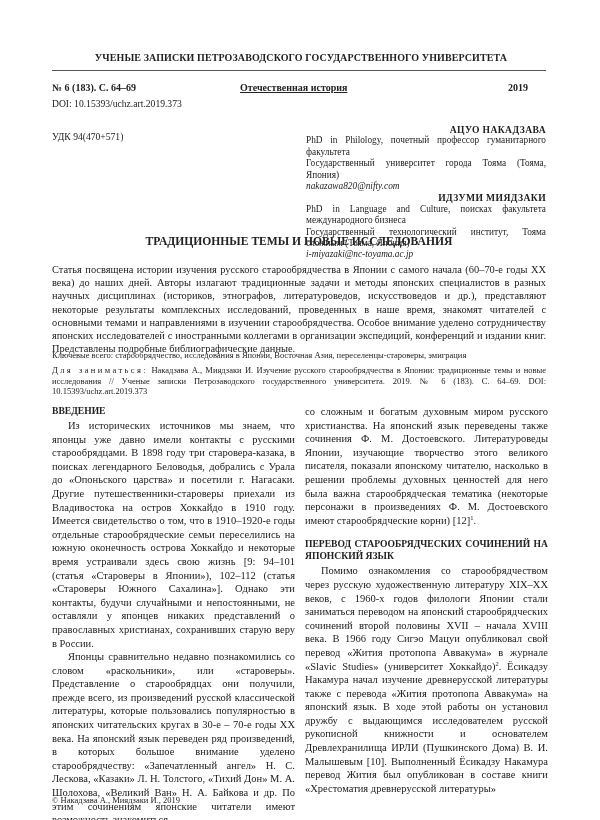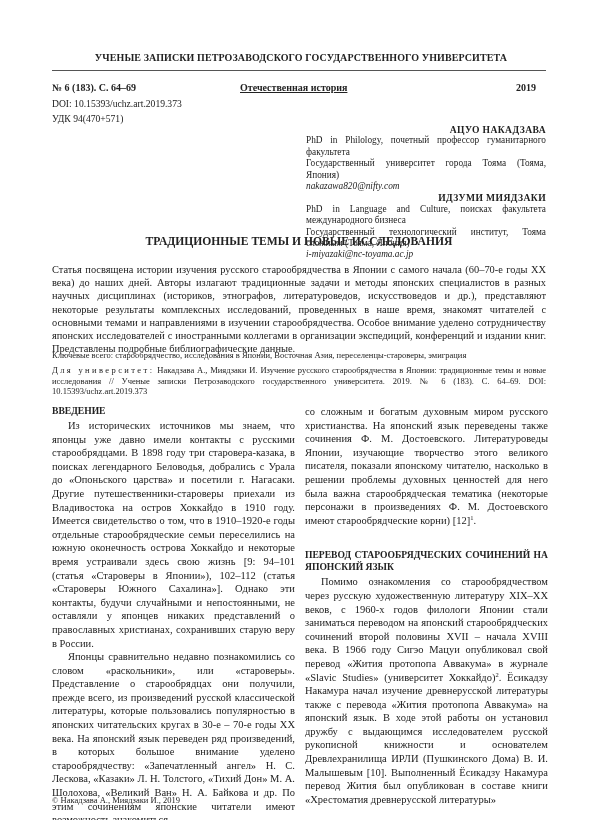--- a/index.html
+++ b/index.html
@@ -8,43 +8,43 @@
       font-family: "Liberation Serif", "DejaVu Serif", serif; color: #222;
     }
     .abs { position: absolute; }
     .journal-title {
       top: 52px; left: 52px; width: 498px; text-align: center;
       font-size: 10px; font-weight: bold; letter-spacing: 0.1px;
     }
     .header-rule { top: 70px; left: 52px; width: 494px; height: 0; border-top: 1px solid #555; }
     .issue { top: 82px; left: 52px; font-size: 10px; font-weight: bold; }
     .section { top: 82px; left: 240px; font-size: 10px; font-weight: bold; text-decoration: underline; }
-    .year { top: 82px; right: 64px; font-size: 10px; font-weight: bold; }
+    .year { top: 82px; right: 72px; font-size: 10px; font-weight: bold; }
     .doi { top: 98px; left: 52px; font-size: 9.6px; }
-    .udk { top: 113px; left: 52px; font-size: 9.6px; }
+    .udk { top: 131px; left: 52px; font-size: 9.6px; }
     .authors { top: 124px; left: 306px; width: 240px; font-size: 9.3px; line-height: 11.4px; }
     .author-name { text-align: right; font-weight: bold; font-size: 9.6px; letter-spacing: 0.4px; }
     .author-line { text-align: justify; }
     .email { font-style: italic; }
     .article-title {
       top: 235px; left: 52px; width: 494px; text-align: center;
       font-weight: bold; font-size: 11.6px; line-height: 13.5px;
     }
     .abstract {
       top: 263px; left: 52px; width: 494px; font-size: 10.4px; line-height: 13.2px;
       text-align: justify;
     }
     .keywords { top: 350px; left: 52px; width: 494px; font-size: 8.5px; line-height: 10.5px; }
     .citation { top: 365px; left: 52px; width: 494px; font-size: 8.5px; line-height: 10.5px; text-align: justify; }
     .spaced { letter-spacing: 2.4px; }
     .col { top: 405px; width: 243px; font-size: 10.5px; line-height: 13.6px; text-align: justify; }
     .col-left { left: 52px; }
     .col-right { left: 305px; }
     .heading { font-weight: bold; font-size: 9.6px; line-height: 12px; margin-bottom: 2px; }
-    .heading-spaced { margin-top: 22px; }
+    .heading-spaced { margin-top: 11px; }
     p { margin: 0; text-indent: 16px; }
     p.noindent { text-indent: 0; }
     sup { font-size: 6.5px; line-height: 0; }
     .copyright { top: 795px; left: 52px; font-size: 8.5px; }
   </style>
 </head>
 <body>
 
 <div class="abs journal-title">УЧЕНЫЕ ЗАПИСКИ ПЕТРОЗАВОДСКОГО ГОСУДАРСТВЕННОГО УНИВЕРСИТЕТА</div>
 <div class="abs header-rule"></div>
@@ -74,21 +74,21 @@
 </div>
 
 <div class="abs abstract">Статья посвящена истории изучения русского старообрядчества в Японии с самого начала (60–70-е годы XX века) до наших дней. Авторы излагают традиционные задачи и методы японских специалистов в разных научных дисциплинах (историков, этнографов, литературоведов, искусствоведов и др.), представляют некоторые результаты комплексных исследований, проведенных в наше время, знакомят читателей с основными темами и направлениями в изучении старообрядчества. Особое внимание уделено сотрудничеству японских исследователей с иностранными коллегами в организации экспедиций, конференций и издании книг. Представлены подробные библиографические данные.</div>
 
 <div class="abs keywords">
   <span>Ключевые всего:</span>
   <span>старообрядчество, исследования в Японии, Восточная Азия, переселенцы-староверы, эмиграция</span>
 </div>
 
 <div class="abs citation">
-  <span class="spaced">Для университет:</span>
+  <span class="spaced">Для заниматься:</span>
   <span>Накадзава А., Миядзаки И. Изучение русского старообрядчества в Японии: традиционные темы и новые исследования // Ученые записки Петрозаводского государственного университета. 2019. № 6 (183). С. 64–69. DOI: 10.15393/uchz.art.2019.373</span>
 </div>
 
 <div class="abs col col-left">
   <div class="heading">ВВЕДЕНИЕ</div>
   <p>Из исторических источников мы знаем, что японцы уже давно имели контакты с русскими старообрядцами. В 1898 году три старовера-казака, в поисках легендарного Беловодья, добрались с Урала до «Опоньского царства» и посетили г. Нагасаки. Другие путешественники-староверы приехали из Владивостока на остров Хоккайдо в 1910 году. Имеется свидетельство о том, что в 1910–1920-е годы отдельные старообрядческие семьи переселились на южную оконечность острова Хоккайдо и некоторые время устраивали здесь свою жизнь [9: 94–101 (статья «Староверы в Японии»), 102–112 (статья «Староверы Южного Сахалина»]. Однако эти контакты, будучи случайными и непостоянными, не оставляли у японцев никаких представлений о православных христианах, сохранивших старую веру в России.</p>
   <p>Японцы сравнительно недавно познакомились со словом «раскольники», или «староверы». Представление о старообрядцах они получили, прежде всего, из произведений русской классической литературы, которые пользовались популярностью в японских читательских кругах в 30-е – 70-е годы XX века. На японский язык переведен ряд произведений, в которых большое внимание уделено старообрядчеству: «Запечатленный ангел» Н. С. Лескова, «Казаки» Л. Н. Толстого, «Тихий Дон» М. А. Шолохова, «Великий Ван» Н. А. Байкова и др. По этим сочинениям японские читатели имеют возможность знакомиться</p>
 </div>
 
 <div class="abs col col-right">

